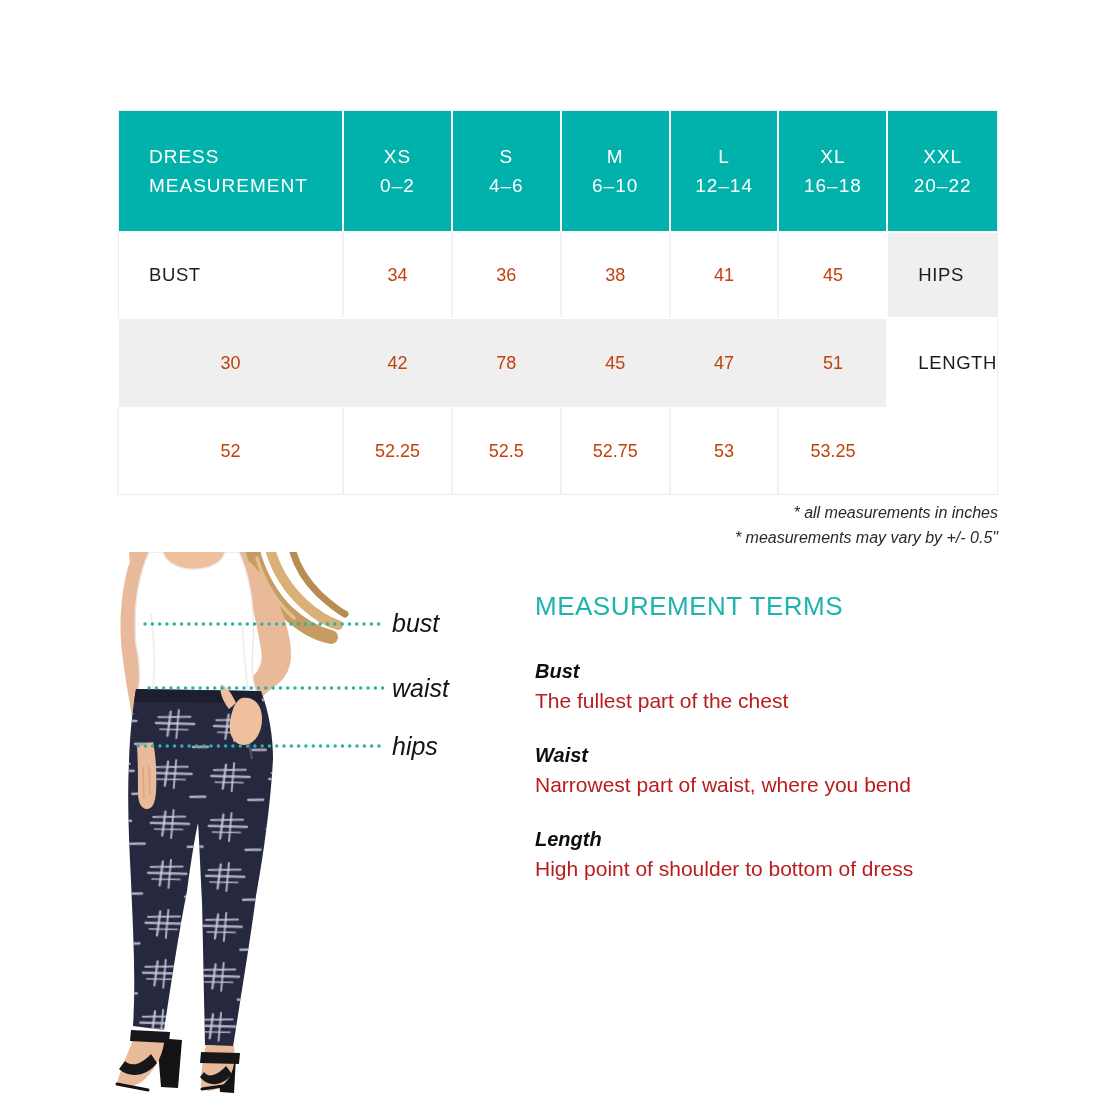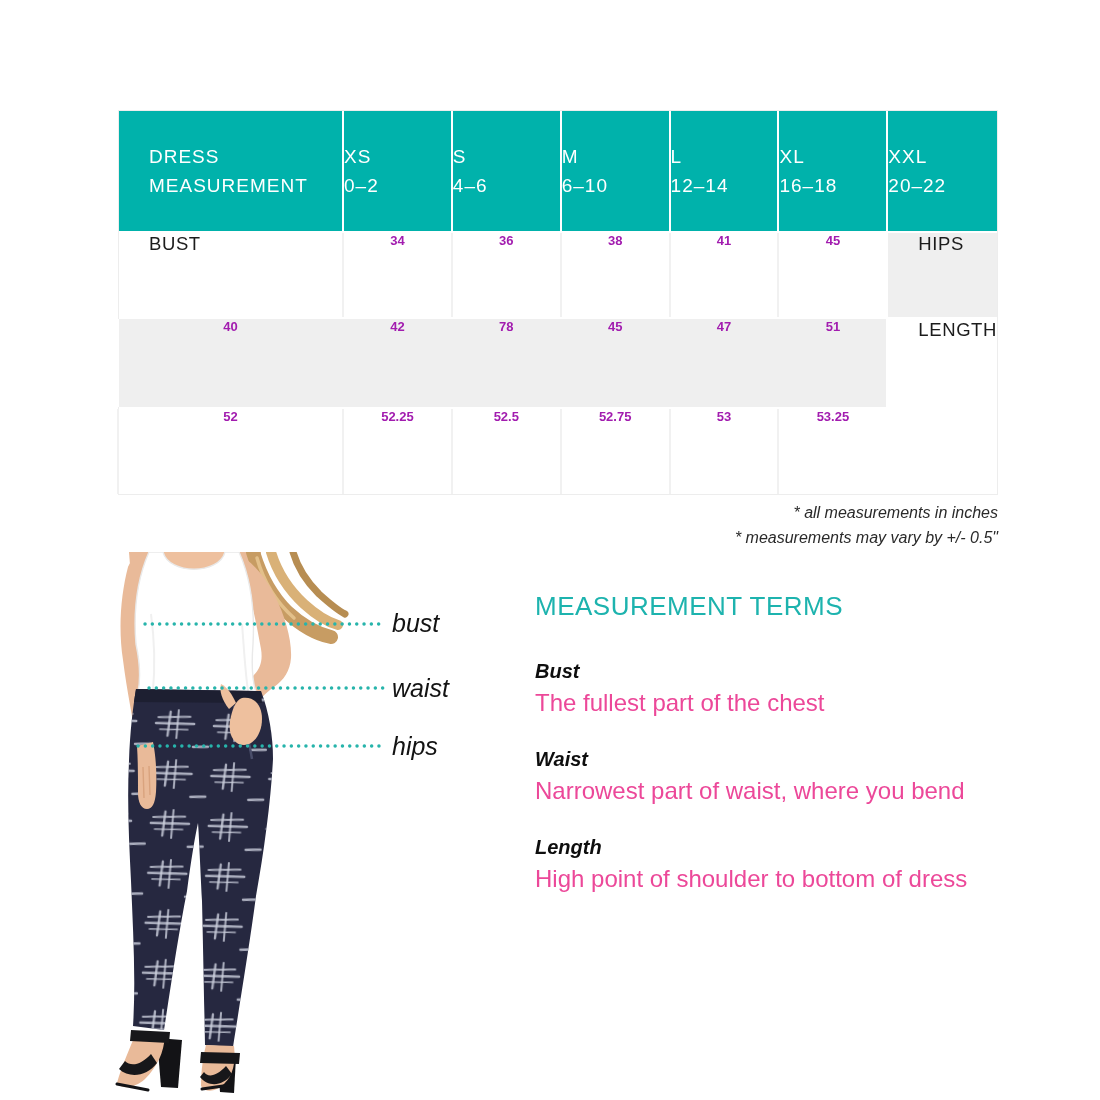--- a/index.html
+++ b/index.html
@@ -4,27 +4,27 @@
 <style>
   html,body{margin:0;padding:0;background:#ffffff;}
   .page{position:relative;width:1100px;height:1100px;background:#ffffff;overflow:hidden;
         font-family:"Liberation Sans","DejaVu Sans",sans-serif;color:#1f1f1f;margin-left:8px;}
 
   
   .size-table{position:absolute;left:110px;top:110px;width:880px;
     display:grid;grid-template-columns:223px repeat(6,1fr);
     grid-template-rows:120px 84px 88px 85px;column-gap:2px;row-gap:2px;
     border:1px solid #ededed;box-sizing:border-box;background:#ffffff;}
-  .cell{display:flex;align-items:flex-start;justify-content:center;box-sizing:border-box;}
+  .cell{display:flex;align-items:center;justify-content:center;box-sizing:border-box;}
   .cell.head{background:#00b2ab;color:#ffffff;flex-direction:column;line-height:29px;
     font-size:19px;letter-spacing:1px;}
   .cell.head.label-col{align-items:flex-start;padding-left:30px;justify-content:center;}
   .cell.body-label{justify-content:flex-start;padding-left:30px;font-size:18.5px;
     letter-spacing:0.6px;color:#1c1c1c;background:#ffffff;}
-  .cell.c-val{font-size:13px;color:#a21caf;background:#ffffff;box-shadow:-2px 0 0 #f1f1f1;font-weight:bold;}
+  .cell.c-val{font-size:18px;color:#c2410c;background:#ffffff;box-shadow:-2px 0 0 #f1f1f1;}
   .r-alt{background:#efefef !important;}
   .r-alt.c-val{box-shadow:-2px 0 0 #efefef;}
   .r-alt.c-val.first{box-shadow:-2px 0 0 #ffffff;}
 
   .footnotes{position:absolute;left:110px;top:501px;width:880px;text-align:right;
     font-style:italic;font-size:16px;line-height:24.5px;color:#2a2a2a;}
 
   
   .model-wrap{position:absolute;left:95px;top:552px;width:340px;height:548px;}
   .dotline{position:absolute;height:10px;}
@@ -34,21 +34,21 @@
   .lbl-hips{left:384px;top:730px;}
   .dl-bust{left:133px;top:619px;width:246px;}
   .dl-waist{left:137px;top:683px;width:242px;}
   .dl-hips{left:126px;top:741px;width:253px;}
 
   
   .terms{position:absolute;left:527px;top:591px;width:470px;}
   .terms-title{font-size:26px;letter-spacing:0.5px;color:#1db3ae;margin:0 0 38px 0;font-weight:400;}
   .term{margin-bottom:31px;}
   .term-name{font-size:20px;font-weight:700;font-style:italic;color:#0e0e0e;margin-bottom:6px;}
-  .term-desc{font-size:24px;color:#ec4899;}
+  .term-desc{font-size:21px;color:#b91c1c;}
 </style>
 </head>
 <body>
 
 <div class="page">
 
   <div class="size-table">
 
     <div class="cell head label-col">
       <span>DRESS</span>
@@ -80,21 +80,21 @@
     </div>
 
     <div class="cell body-label">BUST</div>
     <div class="cell c-val first">34</div>
     <div class="cell c-val">36</div>
     <div class="cell c-val">38</div>
     <div class="cell c-val">41</div>
     <div class="cell c-val">45</div>
 
     <div class="cell body-label r-alt">HIPS</div>
-    <div class="cell c-val r-alt first">40</div>
+    <div class="cell c-val r-alt first">30</div>
     <div class="cell c-val r-alt">42</div>
     <div class="cell c-val r-alt">78</div>
     <div class="cell c-val r-alt">45</div>
     <div class="cell c-val r-alt">47</div>
     <div class="cell c-val r-alt">51</div>
 
     <div class="cell body-label">LENGTH</div>
     <div class="cell c-val first">52</div>
     <div class="cell c-val">52.25</div>
     <div class="cell c-val">52.5</div>

